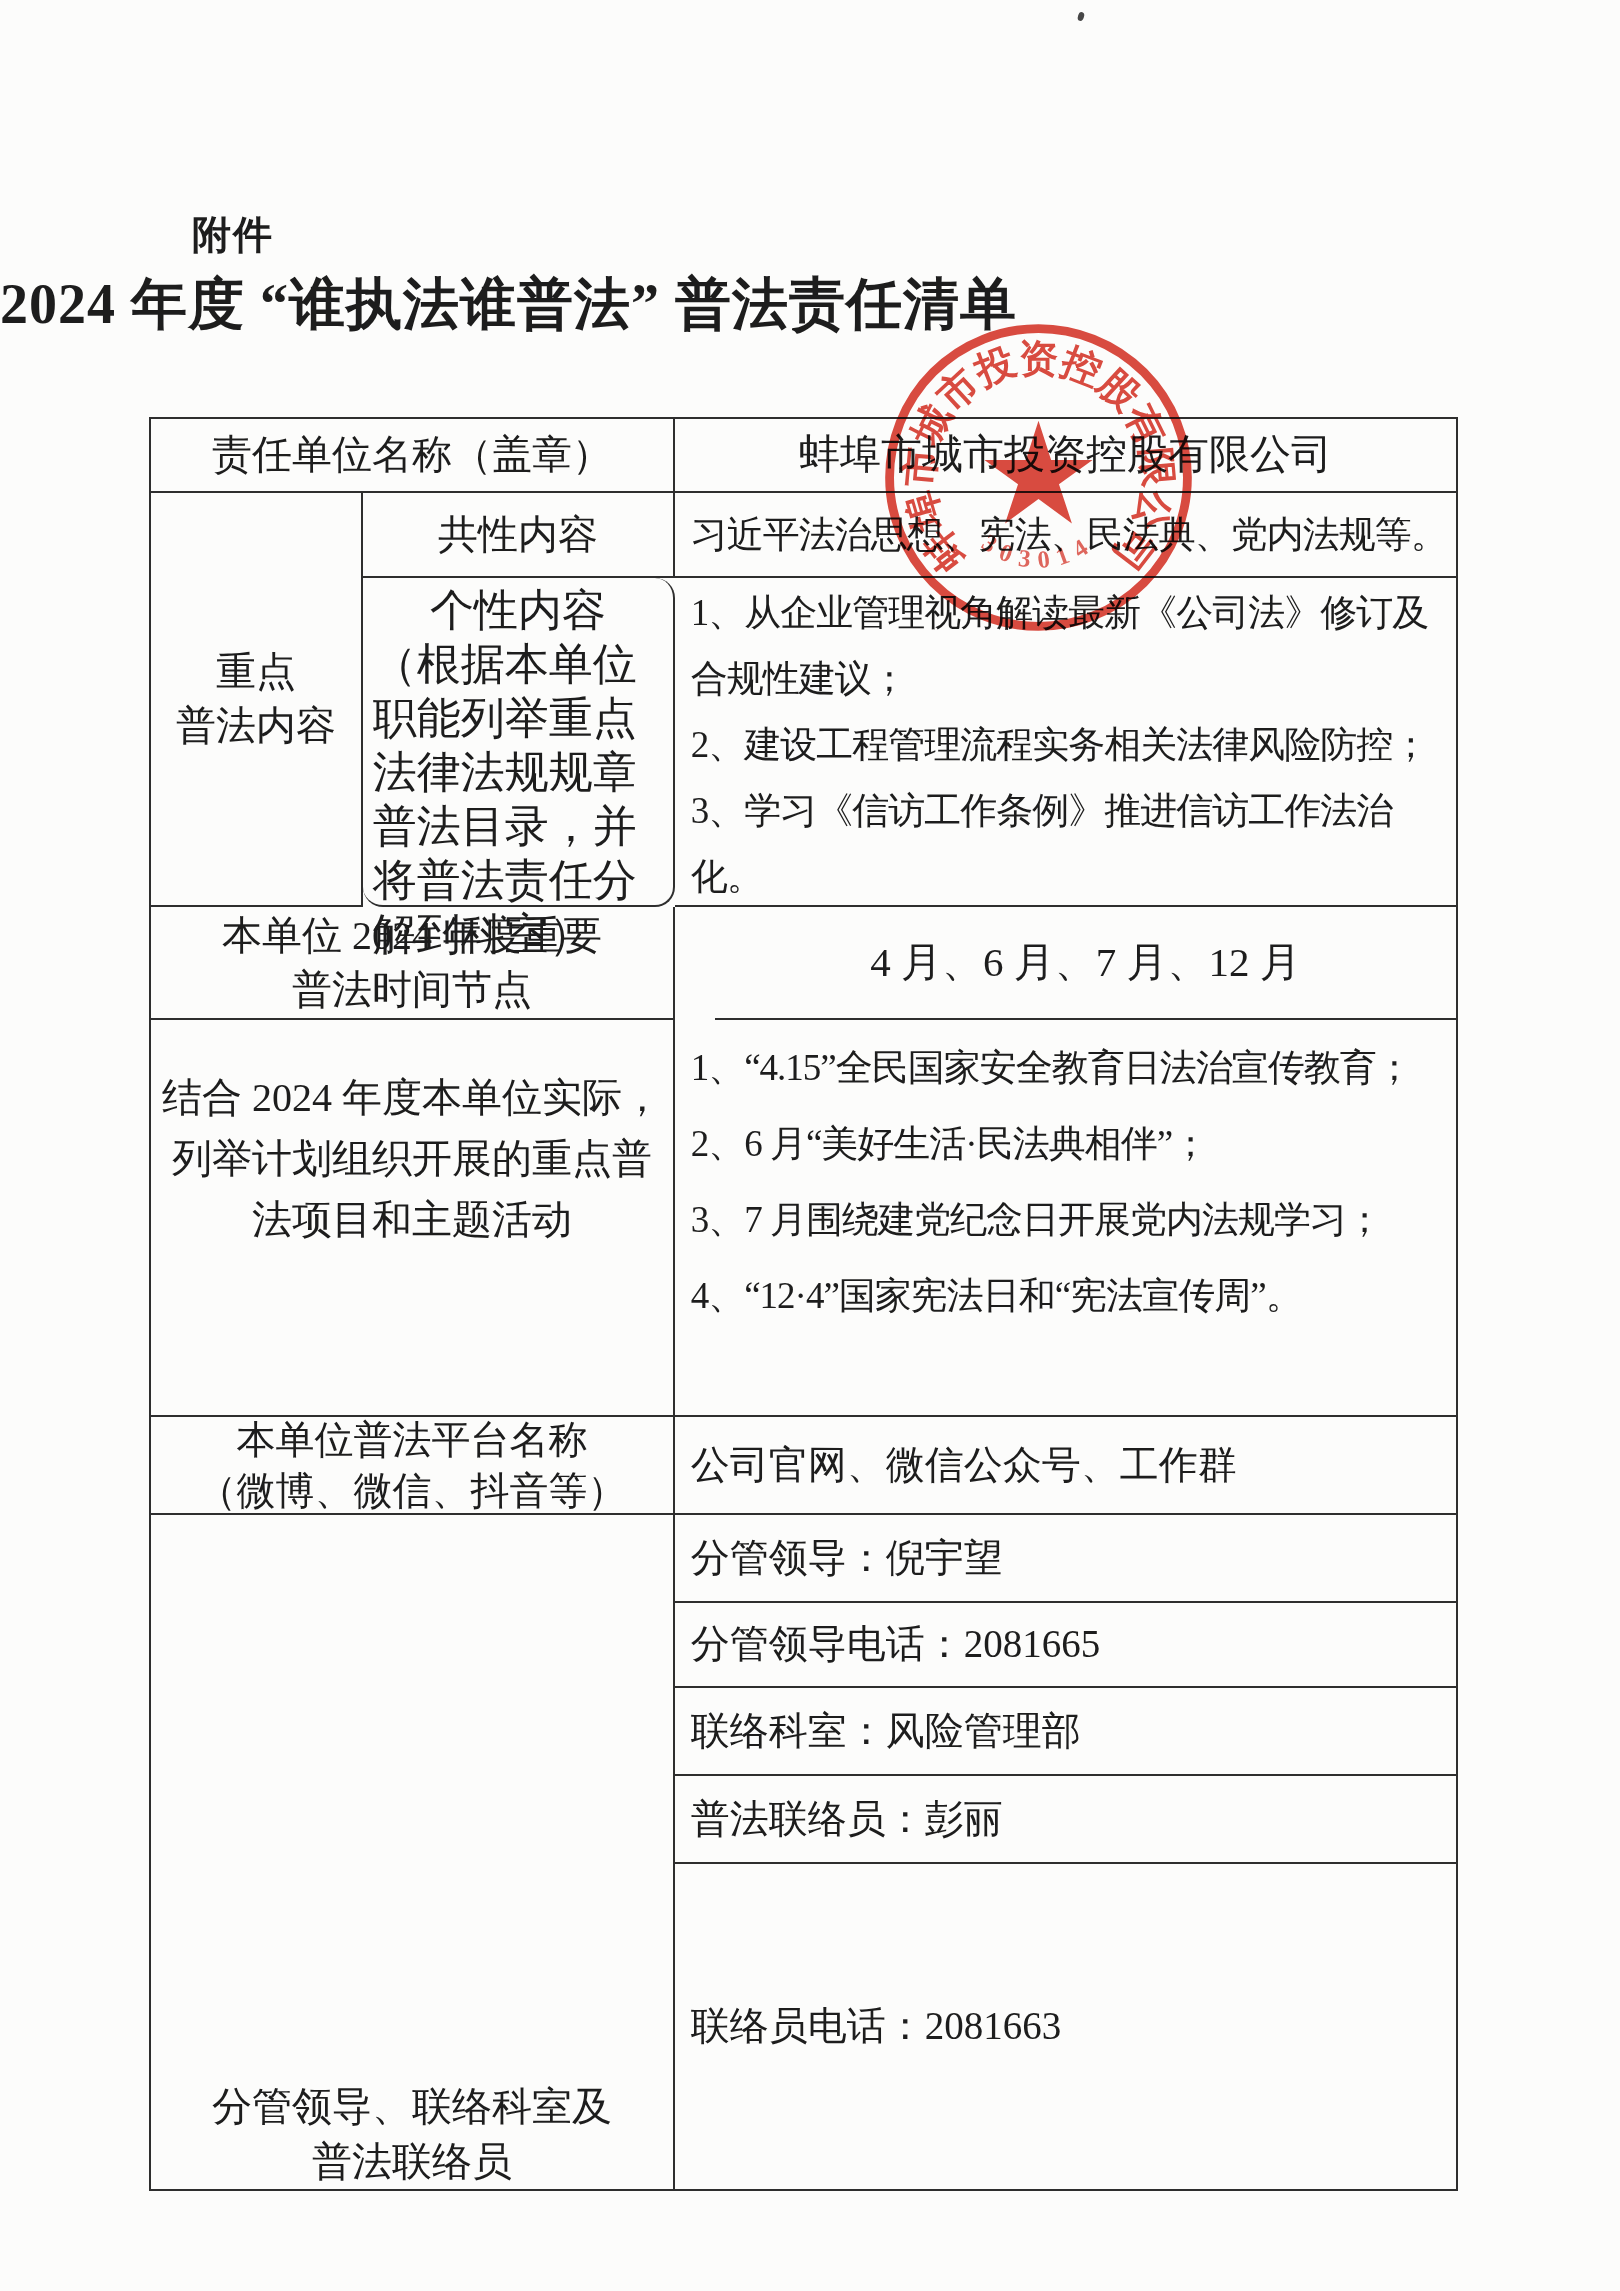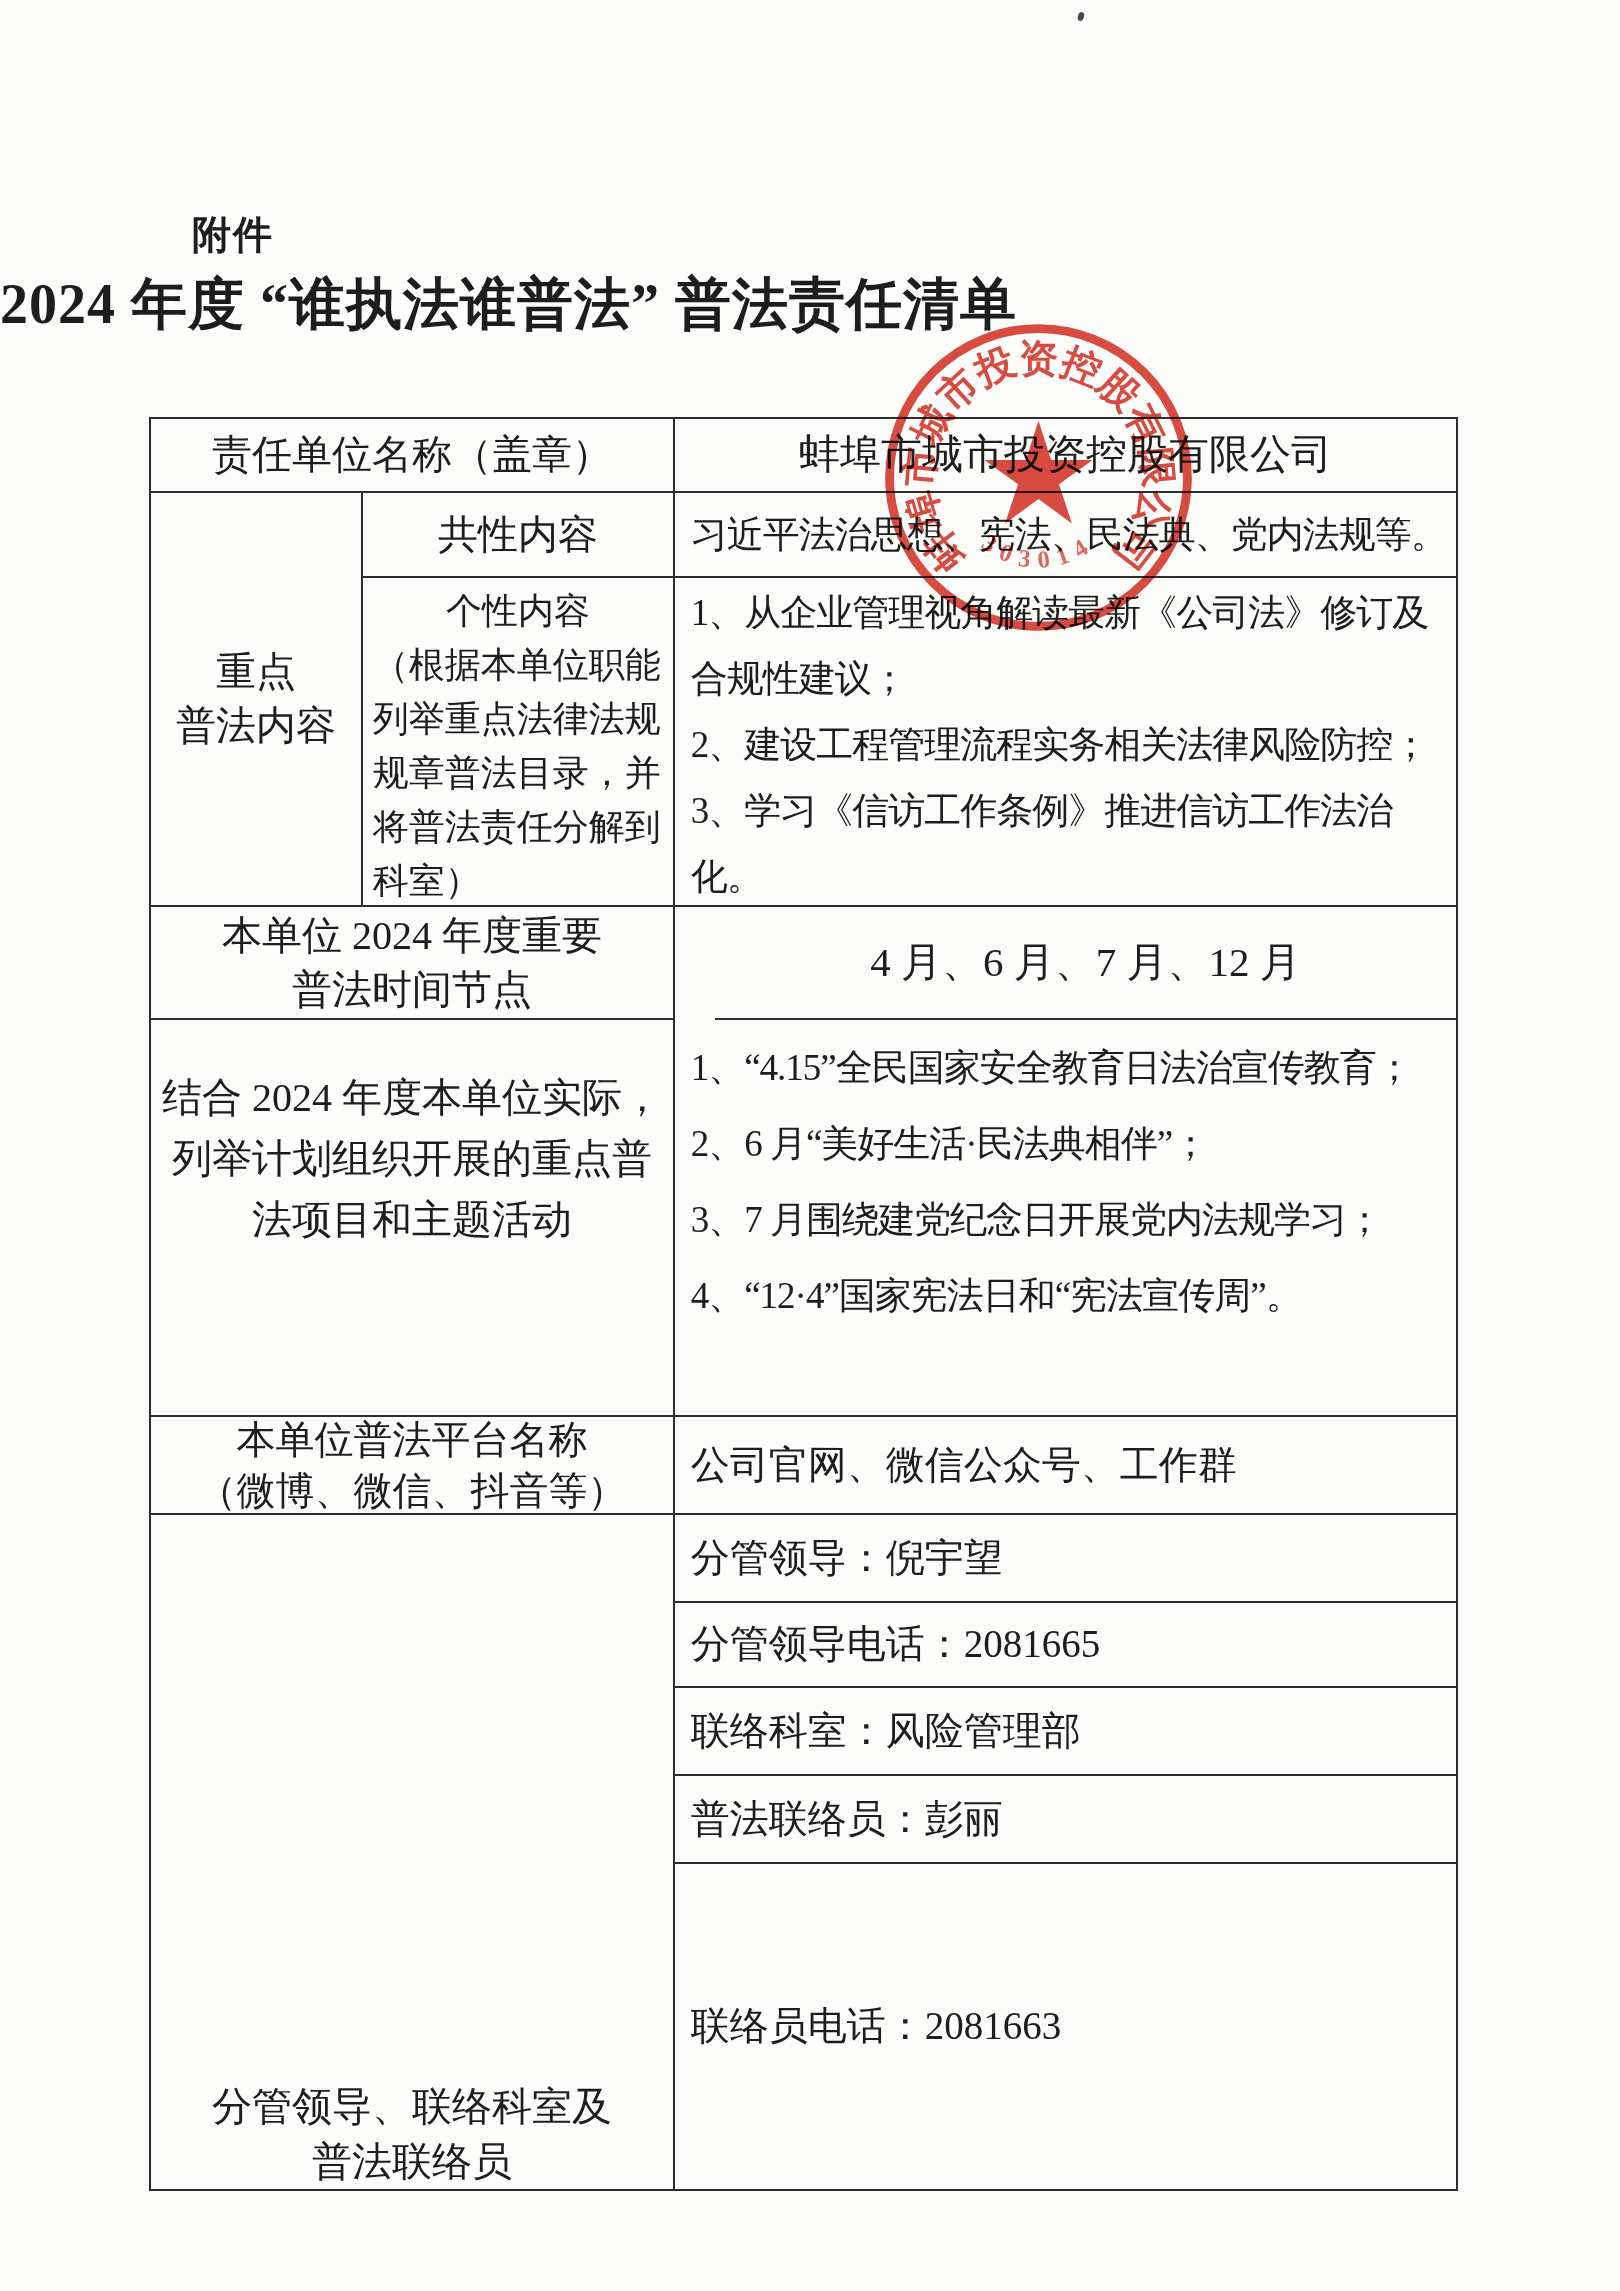--- a/index.html
+++ b/index.html
@@ -28,21 +28,21 @@
   .cell.no-r{border-right:none;}
   .cell.no-b{border-bottom:none;}
   .cell.vleft{align-items:flex-start;text-align:left;}
   .cell.vtop{justify-content:flex-start;}
   .val-pad{padding-left:15.7px;padding-right:5.9px;}
   .tight-line{font-size:37px;letter-spacing:-1px;white-space:nowrap;}
   .block38{font-size:37px;letter-spacing:-1px;text-align:left;width:100%;}
   .lh67 div{line-height:66px;}
   .lh78 div{line-height:76px;}
   .note-wrap{word-break:break-all;text-align:left;}
-  .indiv-label{padding:5.9px 9.8px 0 9.8px;font-size:36px;line-height:54px;}
+  .indiv-label{padding:5.9px 9.8px 0 9.8px;font-size:44px;line-height:54px;border-radius:20px;}
   .contact-row{font-size:39px;}
   
   .stamp{position:absolute;left:870px;top:309px;width:337px;height:337px;
     mix-blend-mode:multiply;opacity:.9;}
   .stamp text{font-family:"Liberation Serif","DejaVu Serif",serif;font-weight:bold;}
 </style>
 </head>
 <body>
 
 <div class="page">

